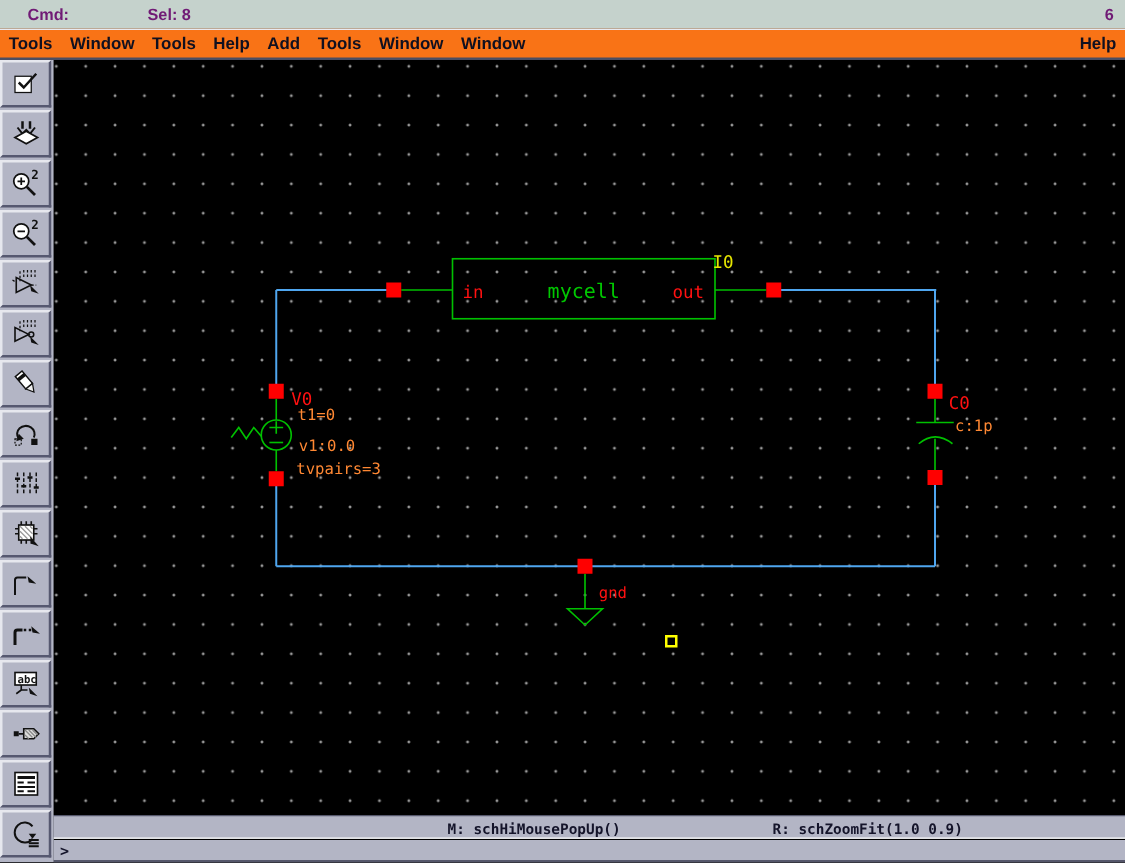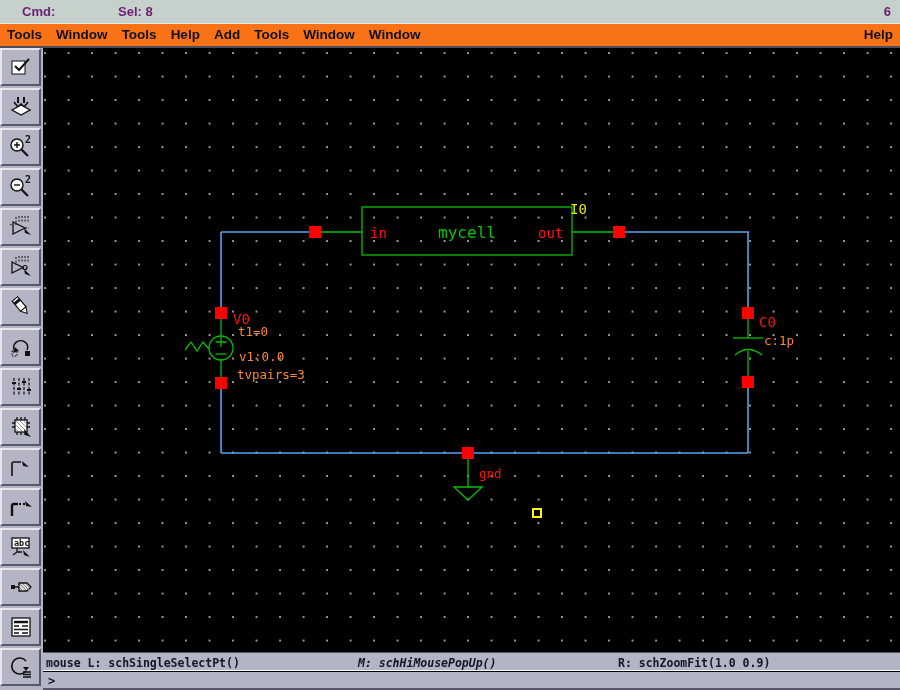--- a/index.html
+++ b/index.html
@@ -48,21 +48,21 @@
   .canvas svg { position:absolute; left:0; top:0; }
   text.schem { font-family:"DejaVu Sans Mono", monospace; }
 
   
   .statusbar {
     position:absolute; left:43px; top:652px; width:857px; height:19px;
     background:#b3b5c5; border-top:1px solid #55576b; border-bottom:1px solid #ffffff;
     font-family:"DejaVu Sans Mono", monospace; font-size:11.5px; font-weight:bold; color:#14142a;
   }
   .statusbar .l { position:absolute; left:3px;   top:3px; }
-  .statusbar .m { position:absolute; left:315px; top:3px;font-style:italic; }
+  .statusbar .m { position:absolute; left:315px; top:3px; }
   .statusbar .r { position:absolute; left:575px; top:3px; }
   .promptbar {
     position:absolute; left:43px; top:672px; width:857px; height:18px;
     background:#b3b5c5; border-bottom:2px solid #55576b;
     font-family:"DejaVu Sans Mono", monospace; font-size:12px; font-weight:bold; color:#14142a;
   }
   .promptbar span { position:absolute; left:5px; top:2px; }
 
   .icontext { font-family:"DejaVu Sans Mono", monospace; }
 </style>
@@ -285,21 +285,20 @@
         <rect x="699" y="259" width="12" height="12"></rect>
         <rect x="699" y="328" width="12" height="12"></rect>
         <rect x="419" y="399" width="12" height="12"></rect>
       </g>
 
       <rect x="490" y="461" width="8" height="8" fill="none" stroke="#ffff00" stroke-width="2"></rect>
     </svg>
   </div>
 
   <div class="statusbar">
-    <span class="l">mouse L: schSingleSelectPt()</span>
     <span class="m">M: schHiMousePopUp()</span>
     <span class="r">R: schZoomFit(1.0 0.9)</span>
   </div>
 
   <div class="promptbar">
     <span>&gt;</span>
   </div>
 
 </div>
 

